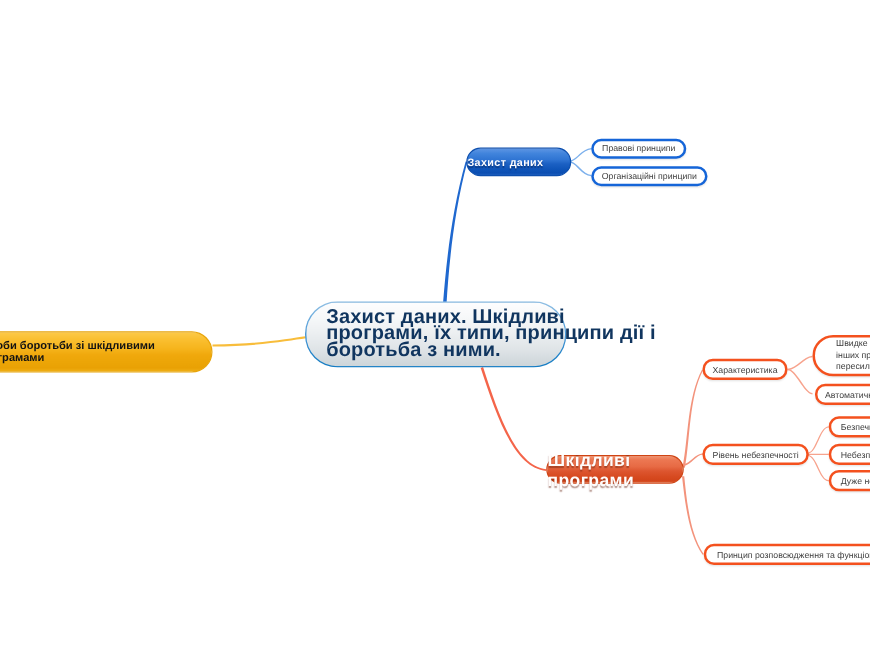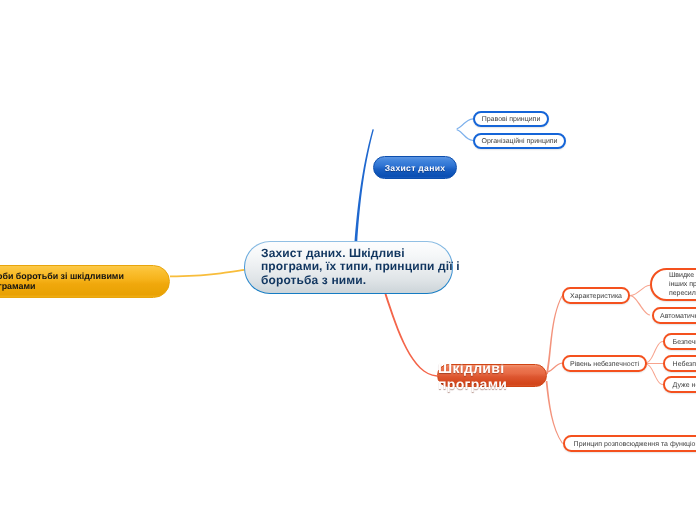--- a/index.html
+++ b/index.html
@@ -14,34 +14,33 @@
   
   .root-node{
     left:244px;top:240.7px;width:209px;height:53.4px;
     border:1.4px solid transparent;border-radius:26px;
     background:
       linear-gradient(to bottom,#fdfdfe 0%,#f6f8f9 24%,#eceff1 48%,#dfe4e7 74%,#d2d9dd 92%,#cdd5d9 100%) padding-box,
       linear-gradient(to bottom,#93c0e4 0%,#6dadde 22%,#4796d6 52%,#2183c9 80%,#157cc3 100%) border-box;
     padding:0 16px;
   }
   .root-node .txt{
-    font-size:12px;font-weight:bold;color:#10355f;line-height:13.8px;
+    font-size:16px;font-weight:bold;color:#10355f;line-height:13.8px;
     letter-spacing:0.12px;
   }
   .root-node .txt>div{white-space:nowrap;}
   .orange-main .txt>div{white-space:nowrap;}
   .red-sub-multi .txt>div{white-space:nowrap;}
 
   
   .blue-main{
     left:373px;top:118px;width:84px;height:23px;
     border:1px solid #0c4ead;border-radius:11.5px;
     background:linear-gradient(to bottom,#5d95e3 0%,#4184dc 18%,#2f74d3 42%,#1b60c3 58%,#0f55b9 78%,#0b4eb2 92%,#1a5cbd 100%);
-    justify-content:center;
-    margin-top:38px;
+    justify-content:flex-start;
   }
   .blue-main .txt{font-size:8.6px;font-weight:bold;color:#fdfdff;letter-spacing:0.3px;
      text-shadow:0 1px 1px rgba(2,30,80,0.55);}
 
   .blue-sub{
     border:2px solid #1565d8;border-radius:8.2px;
     box-shadow:0 1px 1.5px rgba(0,0,0,0.10);background:#ffffff;
     height:16.4px;justify-content:center;
   }
   .blue-sub .txt{font-size:7px;color:#3f3f3f;white-space:nowrap;position:relative;top:0.8px;}

